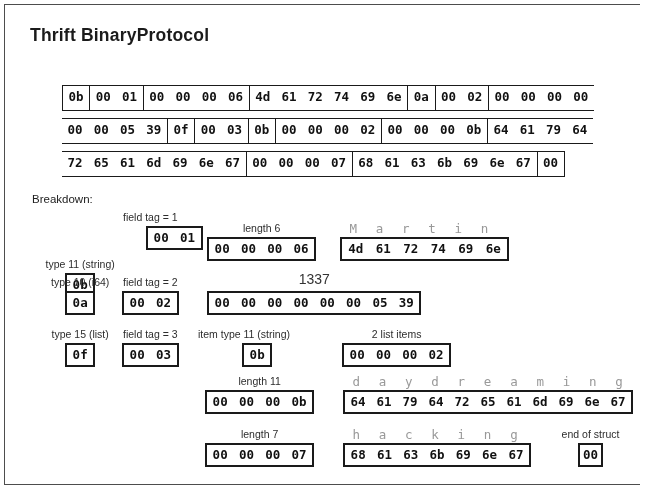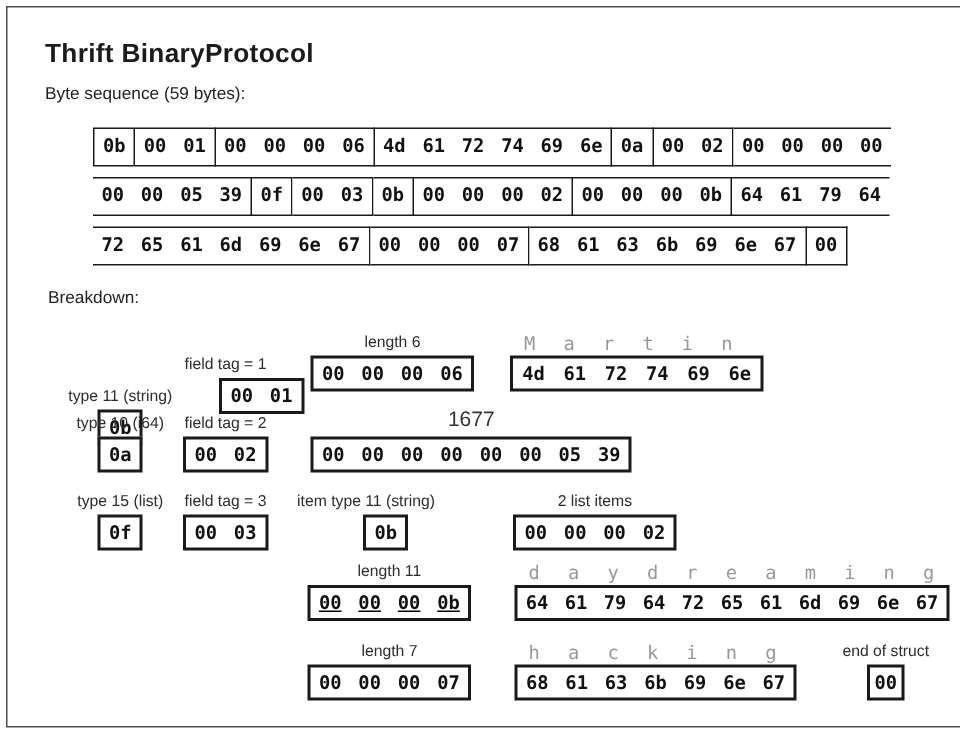--- a/index.html
+++ b/index.html
@@ -102,21 +102,20 @@
   }
 </style>
 </head>
 <body>
 
 <div id="page">
   <div class="frame"></div>
 
   <div class="title">Thrift BinaryProtocol</div>
 
-  <div id="seq-label" class="section-label">Byte sequence (59 bytes):</div>
 
   <div id="byte-sequence">
       <div class="seq-row" style="left: 62px; top: 85px;">
         <div class="seg first">
           <span class="bcell">0b</span>
         </div>
         <div class="seg">
           <span class="bcell">00</span>
           <span class="bcell">01</span>
         </div>
@@ -217,21 +216,21 @@
 
   <div id="breakdown-label" class="section-label">Breakdown:</div>
 
   <div id="breakdown">
       <div class="group" style="left: 65px; top: 237px; margin-top: 36px;">
         <div class="glabel" style="left: -94.85px;">type 11 (string)</div>
         <div class="gbox">
           <span class="gcell" style="width: 26.3px;">0b</span>
         </div>
       </div>
-      <div class="group" style="left: 122px; top: 252px; padding-left: 24px;">
+      <div class="group" style="left: 122px; top: 226px; padding-left: 24px;">
         <div class="glabel" style="left: -81.7px;">field tag = 1</div>
         <div class="gbox">
           <span class="gcell" style="width: 26.3px;">00</span>
           <span class="gcell" style="width: 26.3px;">01</span>
         </div>
       </div>
       <div class="group" style="left: 207px; top: 237px;">
         <div class="glabel" style="left: -55.4px;">length 6</div>
         <div class="gbox">
           <span class="gcell" style="width: 26.3px;">00</span>
@@ -265,21 +264,21 @@
         </div>
       </div>
       <div class="group" style="left: 122px; top: 291px;">
         <div class="glabel" style="left: -81.7px;">field tag = 2</div>
         <div class="gbox">
           <span class="gcell" style="width: 26.3px;">00</span>
           <span class="gcell" style="width: 26.3px;">02</span>
         </div>
       </div>
       <div class="group" style="left: 207px; top: 291px;">
-        <div class="glabel large" style="left: -2.8px;">1677</div>
+        <div class="glabel large" style="left: -2.8px;">1337</div>
         <div class="gbox">
           <span class="gcell" style="width: 26.3px;">00</span>
           <span class="gcell" style="width: 26.3px;">00</span>
           <span class="gcell" style="width: 26.3px;">00</span>
           <span class="gcell" style="width: 26.3px;">00</span>
           <span class="gcell" style="width: 26.3px;">00</span>
           <span class="gcell" style="width: 26.3px;">00</span>
           <span class="gcell" style="width: 26.3px;">05</span>
           <span class="gcell" style="width: 26.3px;">39</span>
         </div>
@@ -305,21 +304,21 @@
       </div>
       <div class="group" style="left: 342px; top: 343px;">
         <div class="glabel" style="left: -55.4px;">2 list items</div>
         <div class="gbox">
           <span class="gcell" style="width: 26.3px;">00</span>
           <span class="gcell" style="width: 26.3px;">00</span>
           <span class="gcell" style="width: 26.3px;">00</span>
           <span class="gcell" style="width: 26.3px;">02</span>
         </div>
       </div>
-      <div class="group" style="left: 205px; top: 390px; text-decoration: underline;">
+      <div class="group" style="left: 205px; top: 390px;">
         <div class="glabel" style="left: -55.4px;">length 11</div>
         <div class="gbox">
           <span class="gcell" style="width: 26.3px;">00</span>
           <span class="gcell" style="width: 26.3px;">00</span>
           <span class="gcell" style="width: 26.3px;">00</span>
           <span class="gcell" style="width: 26.3px;">0b</span>
         </div>
       </div>
       <div class="group" style="left: 343px; top: 390px;">
         <div class="gascii" style="width: 290px;">

